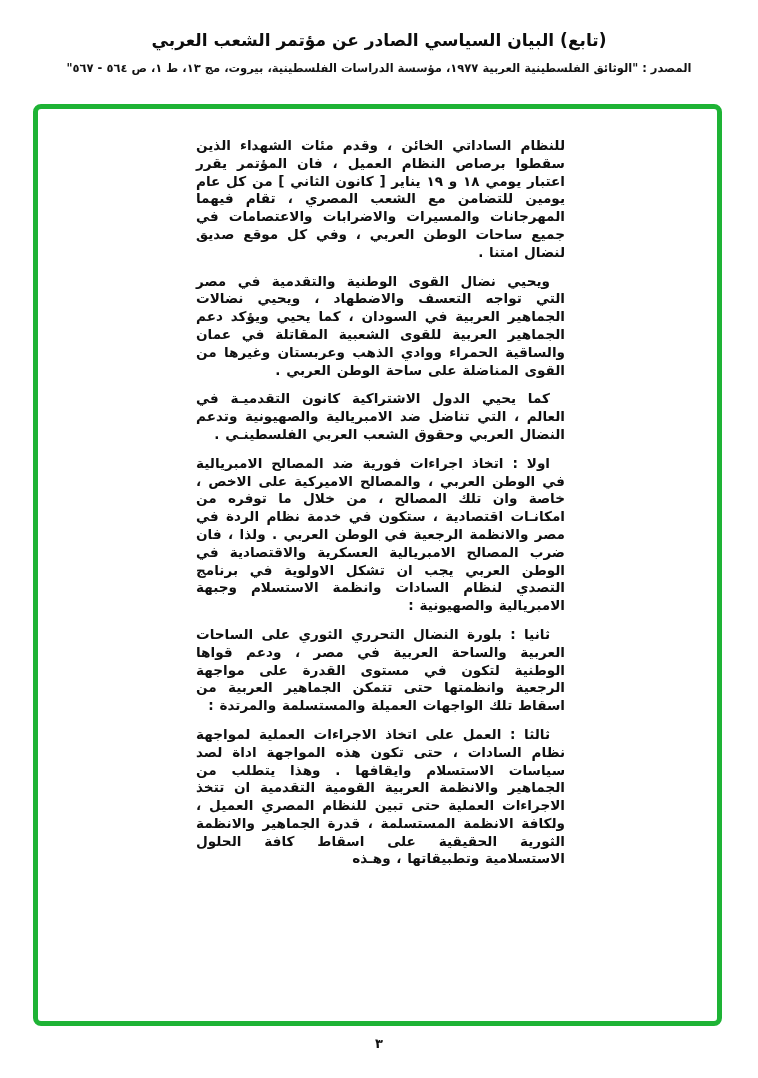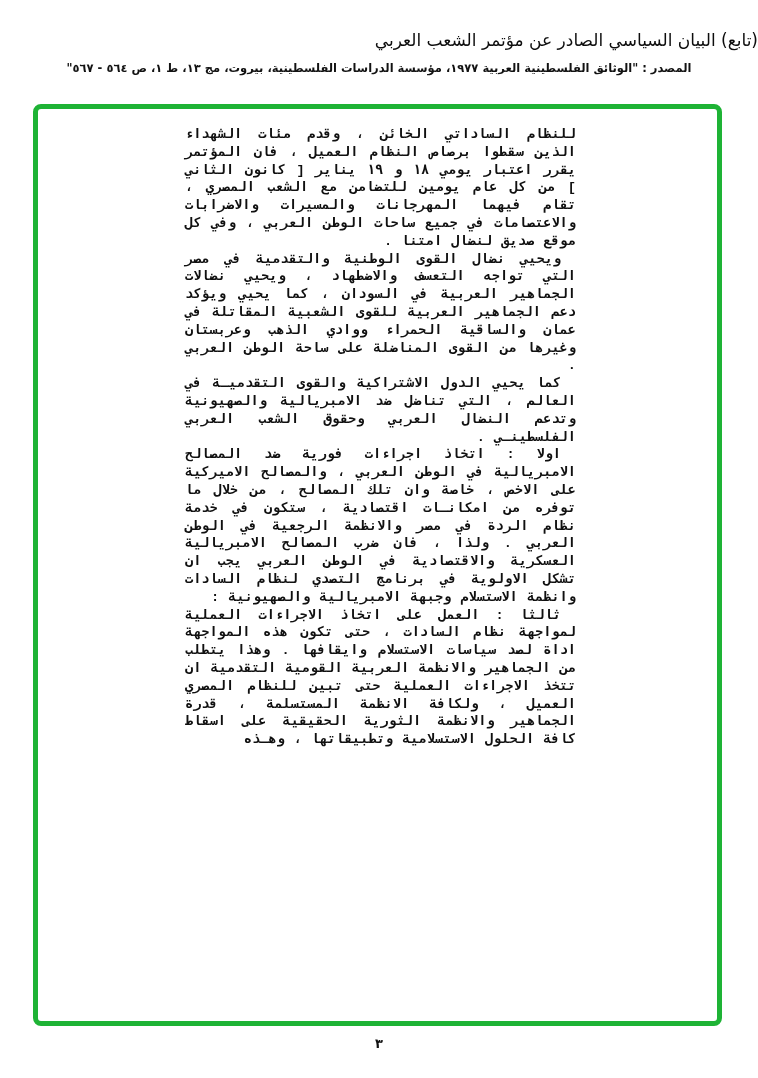--- a/index.html
+++ b/index.html
@@ -9,23 +9,24 @@
     background: #ffffff;
     position: relative;
     font-family: "DejaVu Sans", sans-serif;
     overflow: hidden;
   }
   .doc-title {
     position: absolute;
     top: 30px;
     left: 0;
     right: 0;
+    text-align: center;
     direction: rtl;
     font-size: 17px;
-    font-weight: normal;
+    font-weight: bold;
     color: #0d0d0d;
     letter-spacing: 0.2px;
   }
   .doc-source {
     position: absolute;
     top: 61px;
     left: 0;
     right: 0;
     text-align: center;
     direction: rtl;
@@ -49,21 +50,21 @@
     top: 126px;
     width: 391px;
     direction: rtl;
     text-align: justify;
     font-size: 13.6px;
     line-height: 17.8px;
     font-weight: bold;
     color: #101010;
     word-spacing: 1px;
   }
-  .doc-body p { margin: 0; padding: 0; font-family: Liberation Mono, monospace; }
+  .doc-body p { margin: 11px; padding: 0; }
   .doc-body p.indent { text-indent: 15px; }
   .page-number {
     position: absolute;
     top: 1036px;
     left: 0;
     right: 0;
     text-align: center;
     font-size: 13px;
     font-weight: bold;
     color: #111111;
@@ -74,18 +75,19 @@
 
 <div class="doc-title">(تابع) البيان السياسي الصادر عن مؤتمر الشعب العربي</div>
 
 <div class="doc-source">المصدر :  "الوثائق الفلسطينية العربية ١٩٧٧، مؤسسة الدراسات الفلسطينية، بيروت، مج ١٣، ط ١، ص ٥٦٤ - ٥٦٧"</div>
 
 <div class="doc-frame"></div>
 
 <div class="doc-body">
   <p>للنظام الساداتي الخائن ، وقدم مئات الشهداء الذين سقطوا برصاص النظام العميل ، فان المؤتمر يقرر اعتبار يومي ١٨ و ١٩ يناير [ كانون الثاني ] من كل عام يومين للتضامن مع الشعب المصري ، تقام فيهما المهرجانات والمسيرات والاضرابات والاعتصامات في جميع ساحات الوطن العربي ، وفي كل موقع صديق لنضال امتنا .</p>
   <p class="indent">ويحيي نضال القوى الوطنية والتقدمية في مصر التي تواجه التعسف والاضطهاد ، ويحيي نضالات الجماهير العربية في السودان ، كما يحيي ويؤكد دعم الجماهير العربية للقوى الشعبية المقاتلة في عمان والساقية الحمراء ووادي الذهب وعربستان وغيرها من القوى المناضلة على ساحة الوطن العربي .</p>
-  <p class="indent">كما يحيي الدول الاشتراكية والقوى التقدميـة في العالم ، التي تناضل ضد الامبريالية والصهيونية وتدعم النضال العربي وحقوق الشعب العربي الفلسطينـي .</p>
+  <p class="indent">كما يحيي الدول الاشتراكية كانون التقدميـة في العالم ، التي تناضل ضد الامبريالية والصهيونية وتدعم النضال العربي وحقوق الشعب العربي الفلسطينـي .</p>
   <p class="indent">اولا : اتخاذ اجراءات فورية ضد المصالح الامبريالية في الوطن العربي ، والمصالح الاميركية على الاخص ، خاصة وان تلك المصالح ، من خلال ما توفره من امكانـات اقتصادية ، ستكون في خدمة نظام الردة في مصر والانظمة الرجعية في الوطن العربي . ولذا ، فان ضرب المصالح الامبريالية العسكرية والاقتصادية في الوطن العربي يجب ان تشكل الاولوية في برنامج التصدي لنظام السادات وانظمة الاستسلام وجبهة الامبريالية والصهيونية :</p>
+  <p class="indent">ثانيا : بلورة النضال التحرري الثوري على الساحات العربية والساحة العربية في مصر ، ودعم قواها الوطنية لتكون في مستوى القدرة على مواجهة الرجعية وانظمتها حتى تتمكن الجماهير العربية من اسقاط تلك الواجهات العميلة والمستسلمة والمرتدة :</p>
   <p class="indent">ثالثا : العمل على اتخاذ الاجراءات العملية لمواجهة نظام السادات ، حتى تكون هذه المواجهة اداة لصد سياسات الاستسلام وايقافها . وهذا يتطلب من الجماهير والانظمة العربية القومية التقدمية ان تتخذ الاجراءات العملية حتى تبين للنظام المصري العميل ، ولكافة الانظمة المستسلمة ، قدرة الجماهير والانظمة الثورية الحقيقية على اسقاط كافة الحلول الاستسلامية وتطبيقاتها ، وهـذه</p>
 </div>
 
 <div class="page-number">٣</div>
 
 </body></html>

